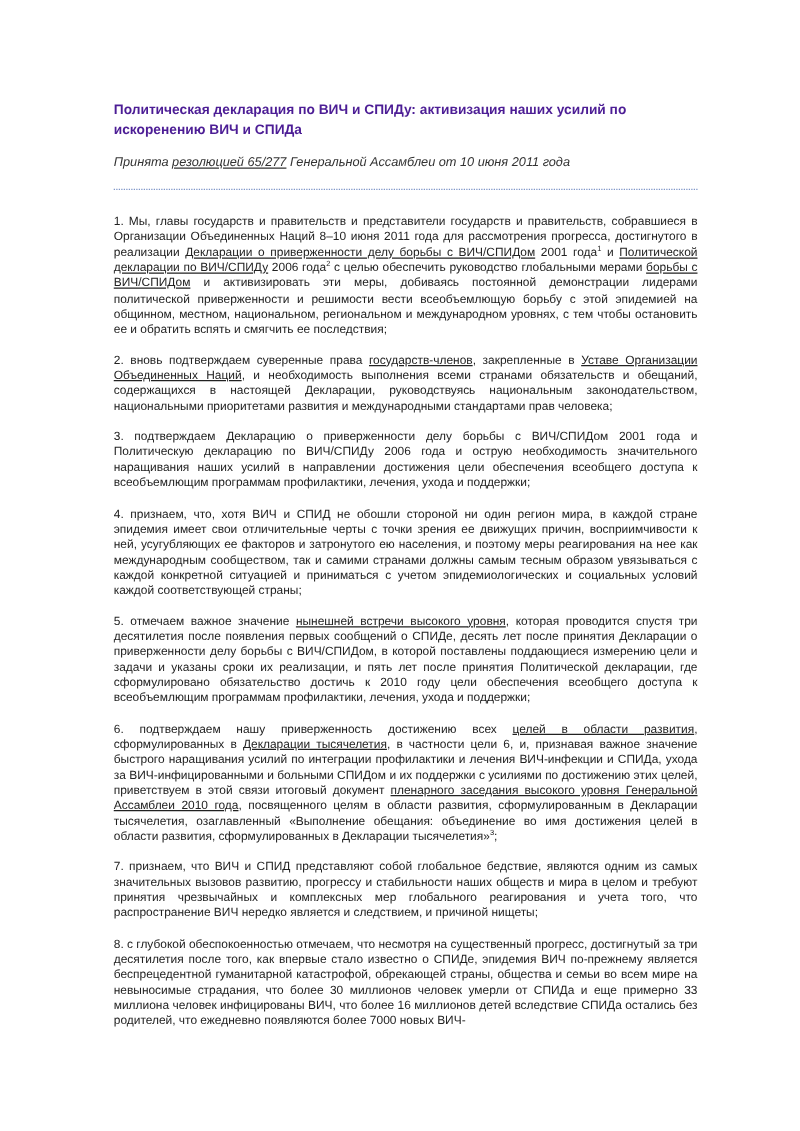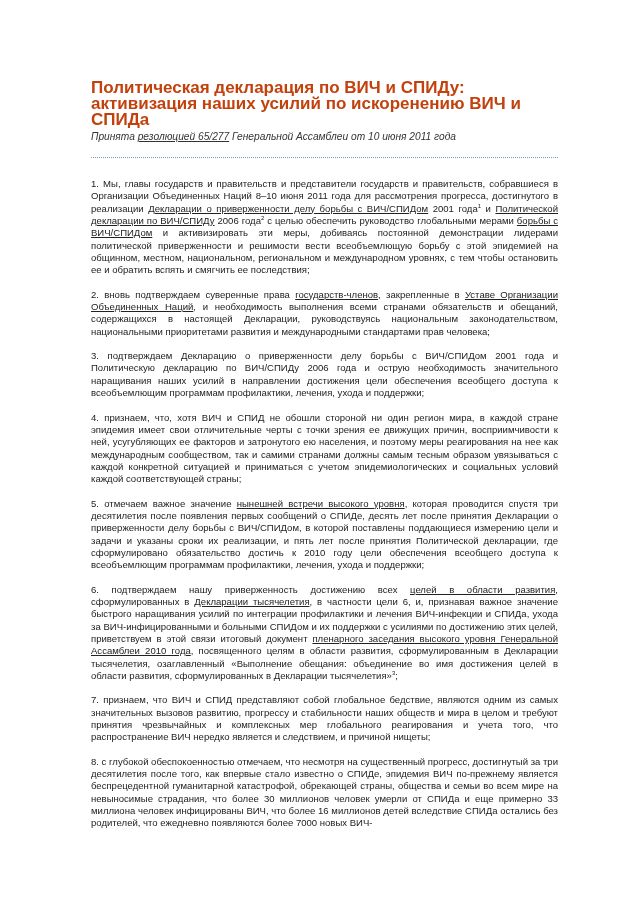--- a/index.html
+++ b/index.html
@@ -1,19 +1,19 @@
 <!DOCTYPE html>
 <html><head>
 <meta charset="utf-8">
 <style>
   html, body { margin:0; padding:0; background:#ffffff; }
   body { width:640px; height:905px; position:relative; overflow:hidden; font-family:"Liberation Sans", sans-serif; color:#222; }
   .page { position:absolute; left:91px; top:80px; width:467px; }
-  h1 { font-size:17px; font-weight:bold; line-height:16px; margin:0; color:#c2410c; }
-  .subtitle { margin-top:2px; font-size:10.2px; font-style:italic; color:#333; line-height:14px; }
+  h1 { font-size:11px; font-weight:bold; line-height:16px; margin:0; color:#4c1d95; }
+  .subtitle { margin-top:12px; font-size:10.2px; font-style:italic; color:#333; line-height:14px; }
   .subtitle a { color:#333; text-decoration:underline; }
   .divider { margin-top:13px; border-top:1.5px dotted #7e95c8; height:0; }
   .body { margin-top:20px; }
   p { margin:0 0 12px 0; font-size:9.55px; line-height:12.35px; text-align:justify; color:#222; }
   p a { color:#222; }
   sup { font-size:6px; line-height:0; }
 </style>
 </head>
 <body>
 

